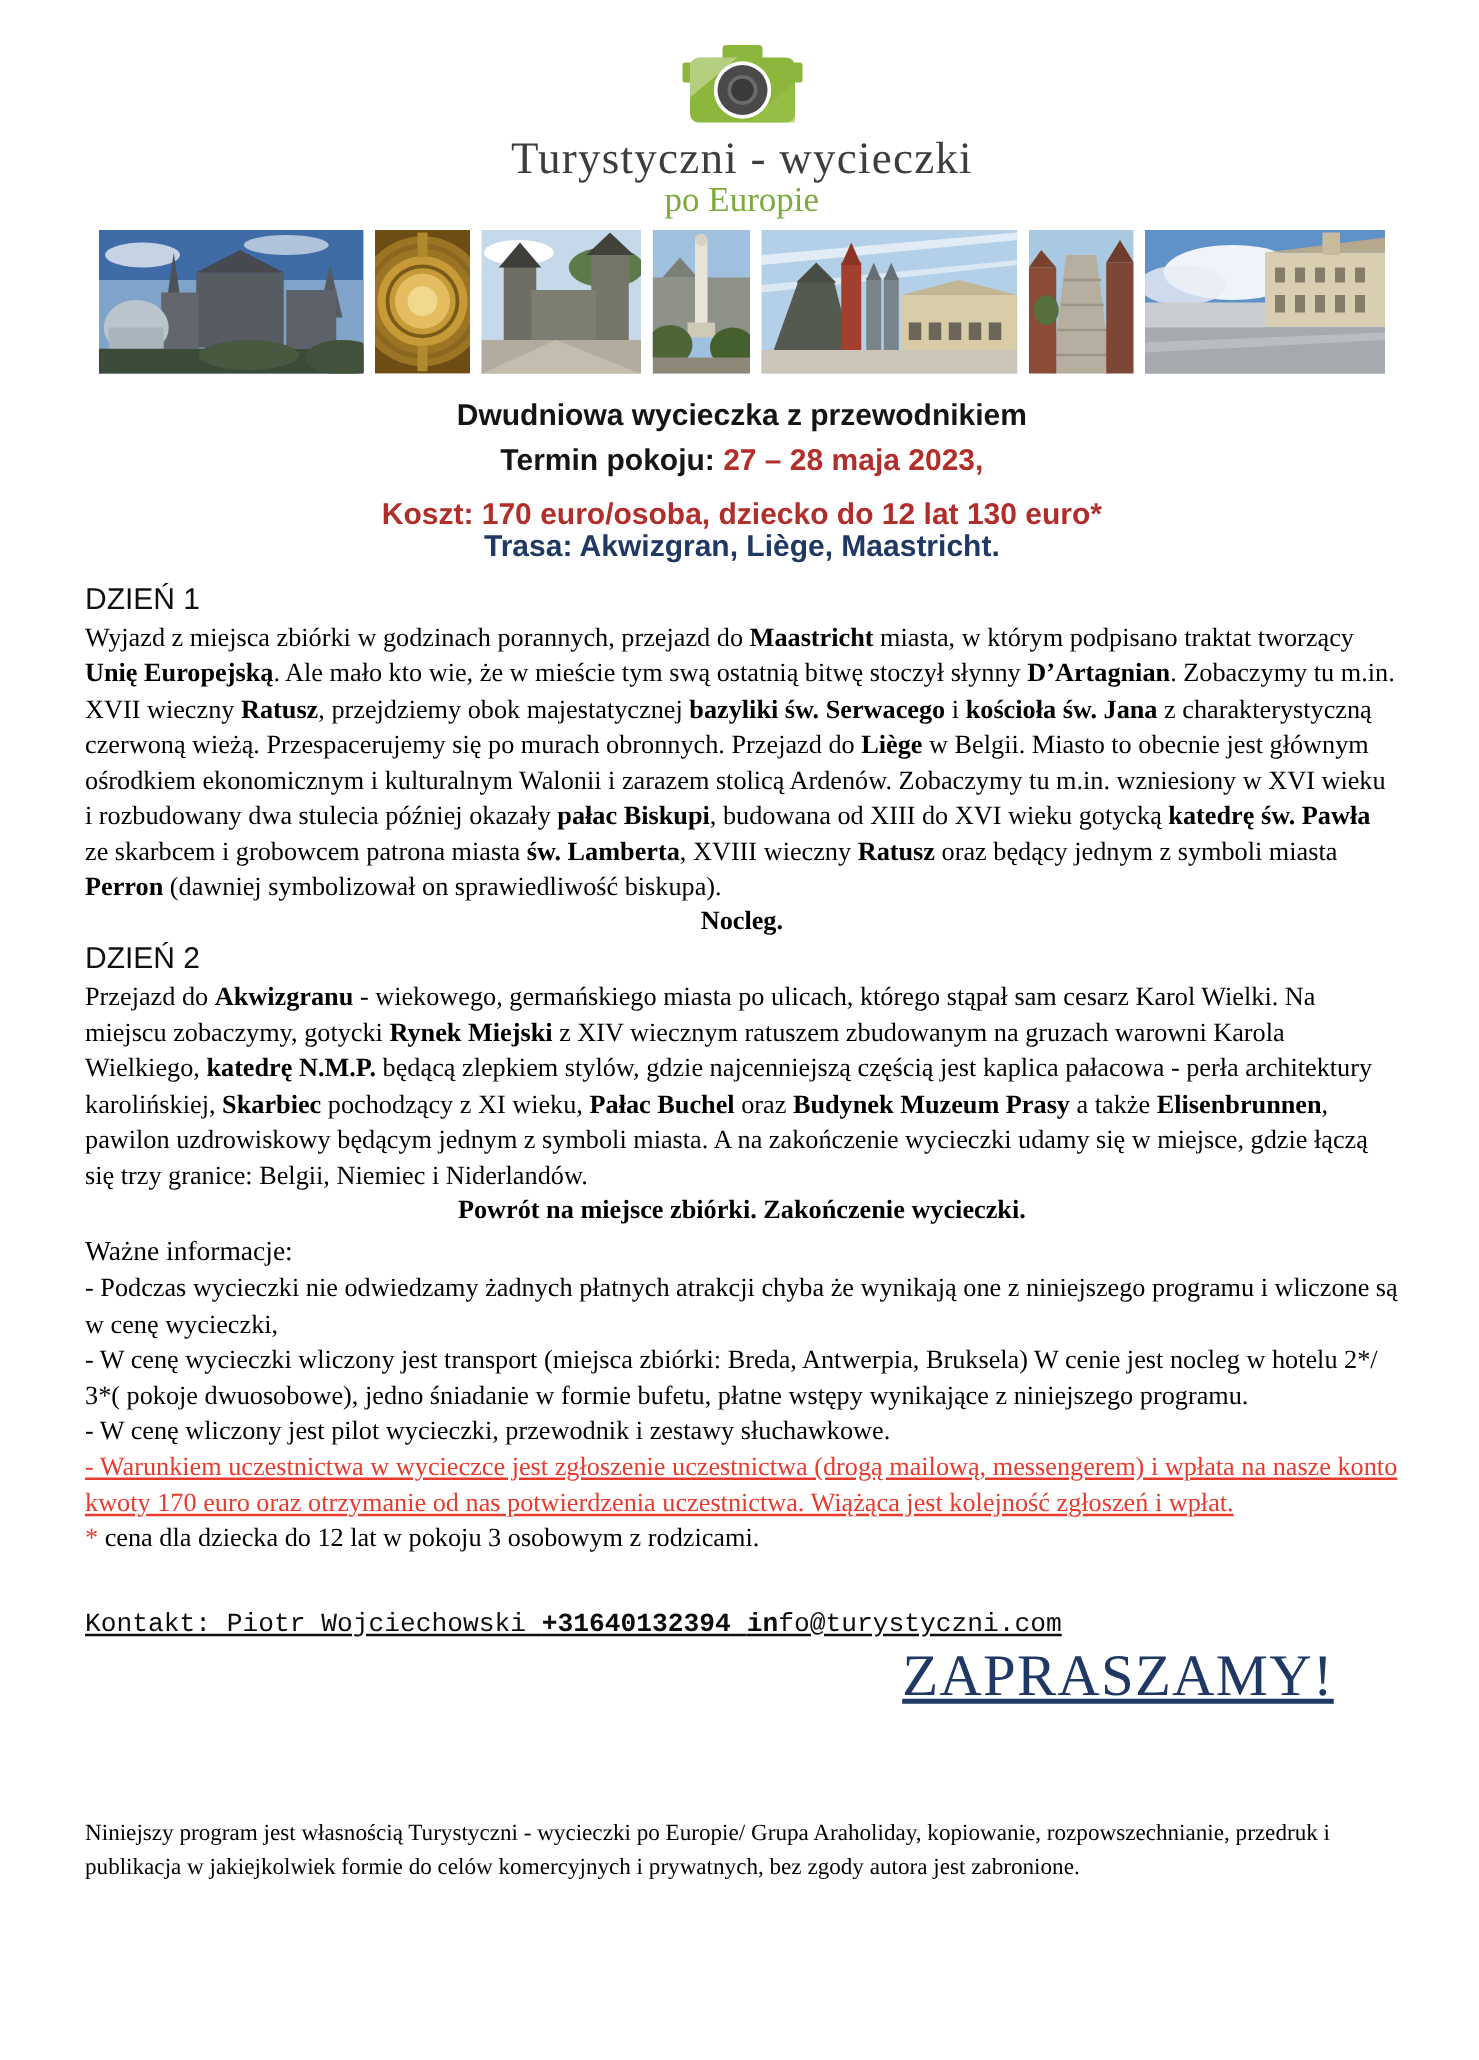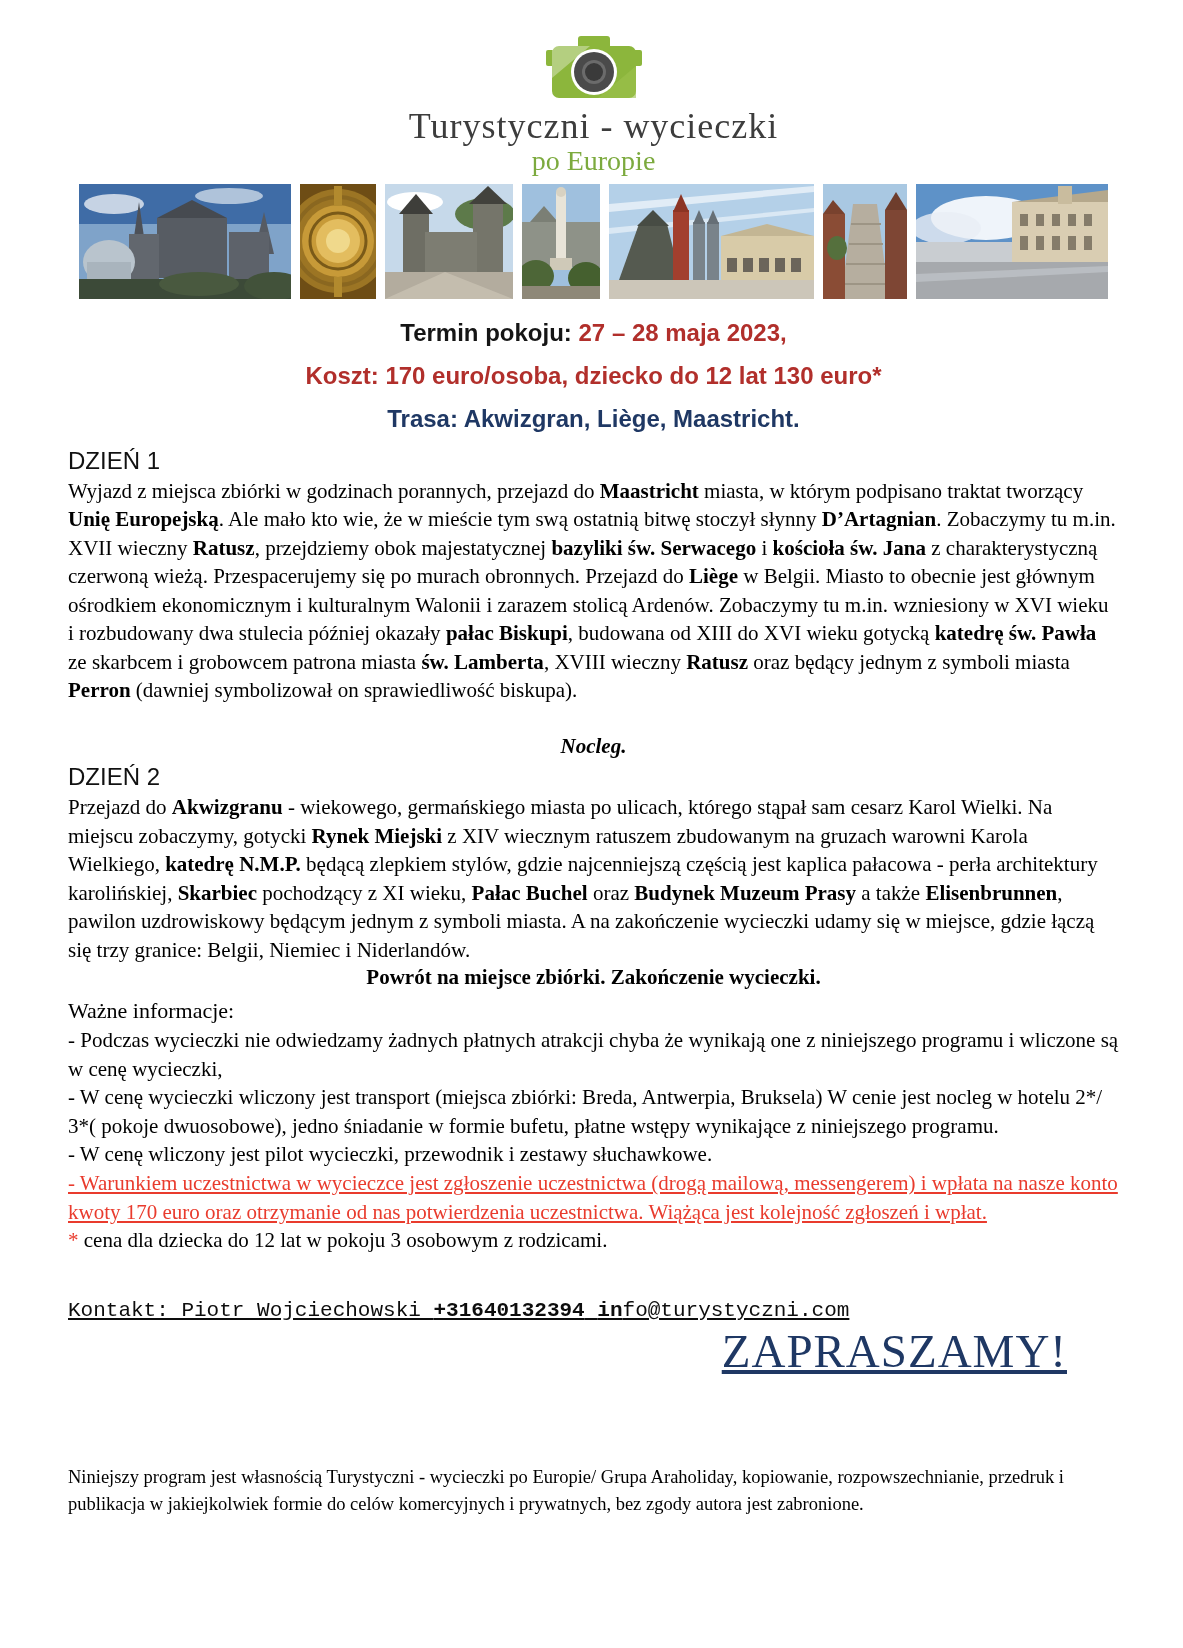--- a/index.html
+++ b/index.html
@@ -19,27 +19,27 @@
   .strip{display:flex;justify-content:center;gap:9px;margin-top:7px;height:115px;}
   .photo{height:115px;overflow:hidden;flex:0 0 auto;}
   .photo svg{display:block;width:100%;height:100%;}
 
   
   .title-block{text-align:center;font-family:"Liberation Sans",sans-serif;font-weight:bold;margin-top:22px;}
   .t-line{font-size:24px;line-height:1.0;}
   .t1{color:#151515;}
   .t2{margin-top:12px;color:#151515;}
   .t3{margin-top:19px;color:#b12f2b;}
-  .t4{margin-top:19px;color:#1f3864;}
+  .t4{margin-top:2px;color:#1f3864;}
 
   
   .day-heading{font-family:"Liberation Sans",sans-serif;font-weight:normal;font-size:24px;color:#111;margin:16px 0 2px 0;}
   .body-par{font-size:21px;line-height:1.36;margin:0;}
   .center-bold{font-weight:bold;font-size:21px;text-align:center;}
-  .nocleg{margin-top:29px;font-style:italic;}
+  .nocleg{}
   .powrot{margin-top:1px;}
   .wazne-heading{font-weight:normal;font-size:22px;margin:8px 0 2px 0;}
   .wazne-item{font-size:21px;line-height:1.36;margin:0;}
   .red-underline{color:#e93b2d;text-decoration:underline;}
 
   .contact{font-family:Liberation Mono, monospace;font-size:21px;margin-top:44px;text-decoration:underline;color:#0d0d0d;}
   .zapraszamy{font-family:"Liberation Serif",serif;font-size:47px;color:#1f3864;text-align:right;text-decoration:underline;margin-top:2px;padding-right:52px;letter-spacing:1px;}
   .footer-note{font-size:18.5px;line-height:1.5;margin-top:86px;color:#000;}
   .b{font-weight:bold;}
 </style>
@@ -190,20 +190,21 @@
         <rect x="152" y="52" width="8" height="14" fill="#857c6a"></rect>
         <rect x="168" y="52" width="8" height="14" fill="#857c6a"></rect>
         <rect x="0" y="58" width="96" height="22" fill="#c9cdd1"></rect>
         <rect x="0" y="78" width="192" height="37" fill="#a6a9ad"></rect>
         <path d="M0 90 L192 82 L192 88 L0 98 Z" fill="#c2c6ca" opacity="0.7"></path>
       </svg>
     </div>
   </div>
 
   <div class="title-block">
+    <div class="t-line t1">Dwudniowa wycieczka z przewodnikiem</div>
     <div class="t-line t2"><span>Termin pokoju: </span><span style="color: rgb(177, 47, 43);">27 – 28 maja 2023,</span></div>
     <div class="t-line t3">Koszt: 170 euro/osoba, dziecko do 12 lat 130 euro*</div>
     <div class="t-line t4">Trasa: Akwizgran, Liège, Maastricht.</div>
   </div>
 
   <h2 class="day-heading">DZIEŃ 1</h2>
   <p class="body-par"><span>Wyjazd z miejsca zbiórki w godzinach porannych, przejazd do </span><span class="b">Maastricht</span><span> miasta, w którym podpisano traktat tworzący </span><span class="b">Unię Europejską</span><span>. Ale mało kto wie, że w mieście tym swą ostatnią bitwę stoczył słynny </span><span class="b">D’Artagnian</span><span>. Zobaczymy tu m.in. XVII wieczny </span><span class="b">Ratusz</span><span>, przejdziemy obok majestatycznej </span><span class="b">bazyliki św. Serwacego</span><span> i </span><span class="b">kościoła św. Jana</span><span> z charakterystyczną czerwoną wieżą. Przespacerujemy się po murach obronnych. Przejazd do </span><span class="b">Liège</span><span> w Belgii. Miasto to obecnie jest głównym ośrodkiem ekonomicznym i kulturalnym Walonii i zarazem stolicą Ardenów. Zobaczymy tu m.in. wzniesiony w XVI wieku i rozbudowany dwa stulecia później okazały </span><span class="b">pałac Biskupi</span><span>, budowana od XIII do XVI wieku gotycką </span><span class="b">katedrę św. Pawła</span><span> ze skarbcem i grobowcem patrona miasta </span><span class="b">św. Lamberta</span><span>, XVIII wieczny </span><span class="b">Ratusz</span><span> oraz będący jednym z symboli miasta </span><span class="b">Perron</span><span> (dawniej symbolizował on sprawiedliwość biskupa).</span></p>
 
   <div class="center-bold nocleg">Nocleg.</div>
 

